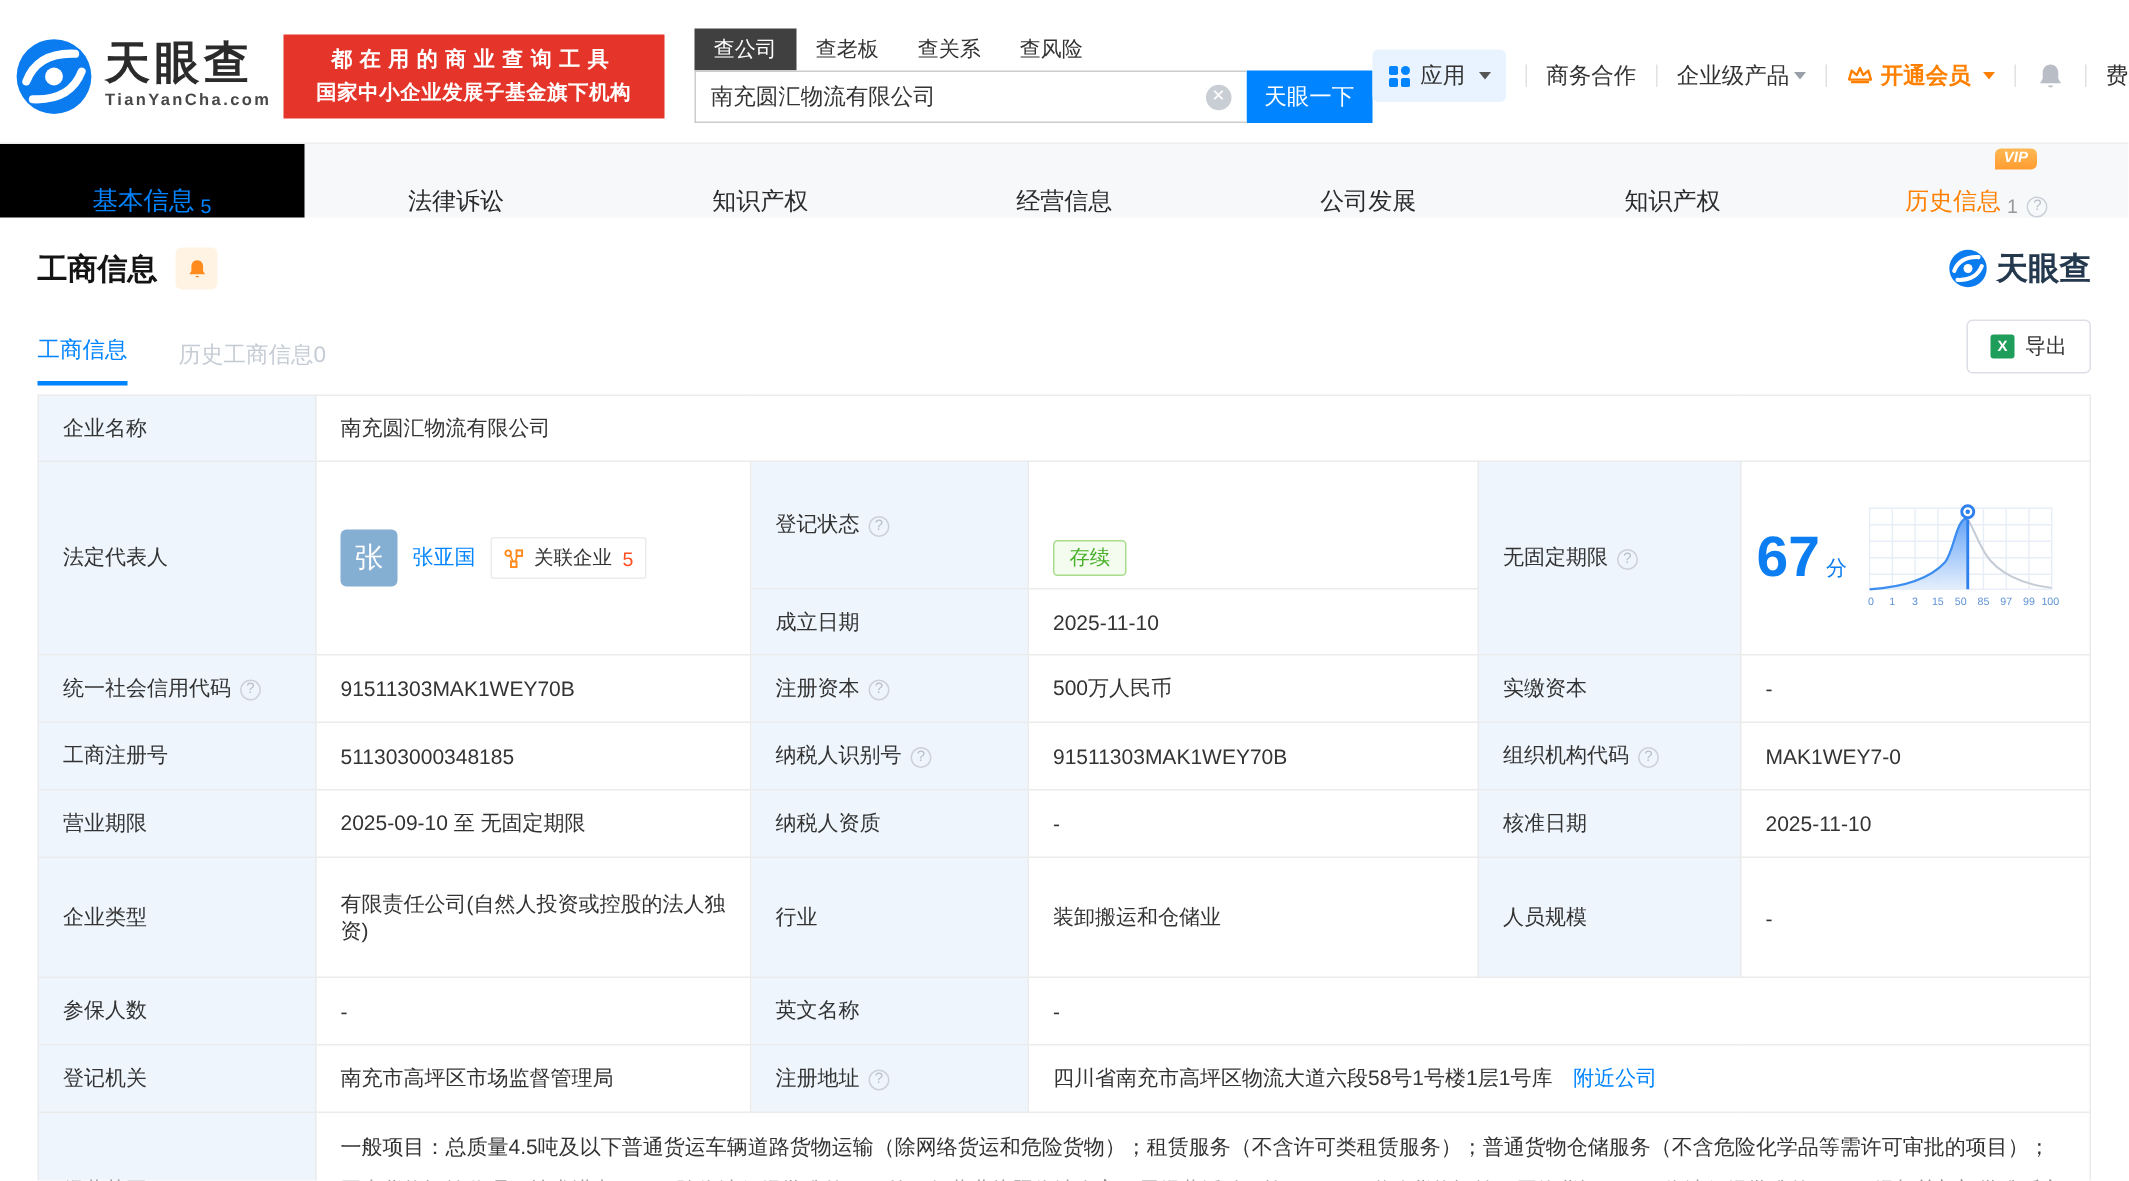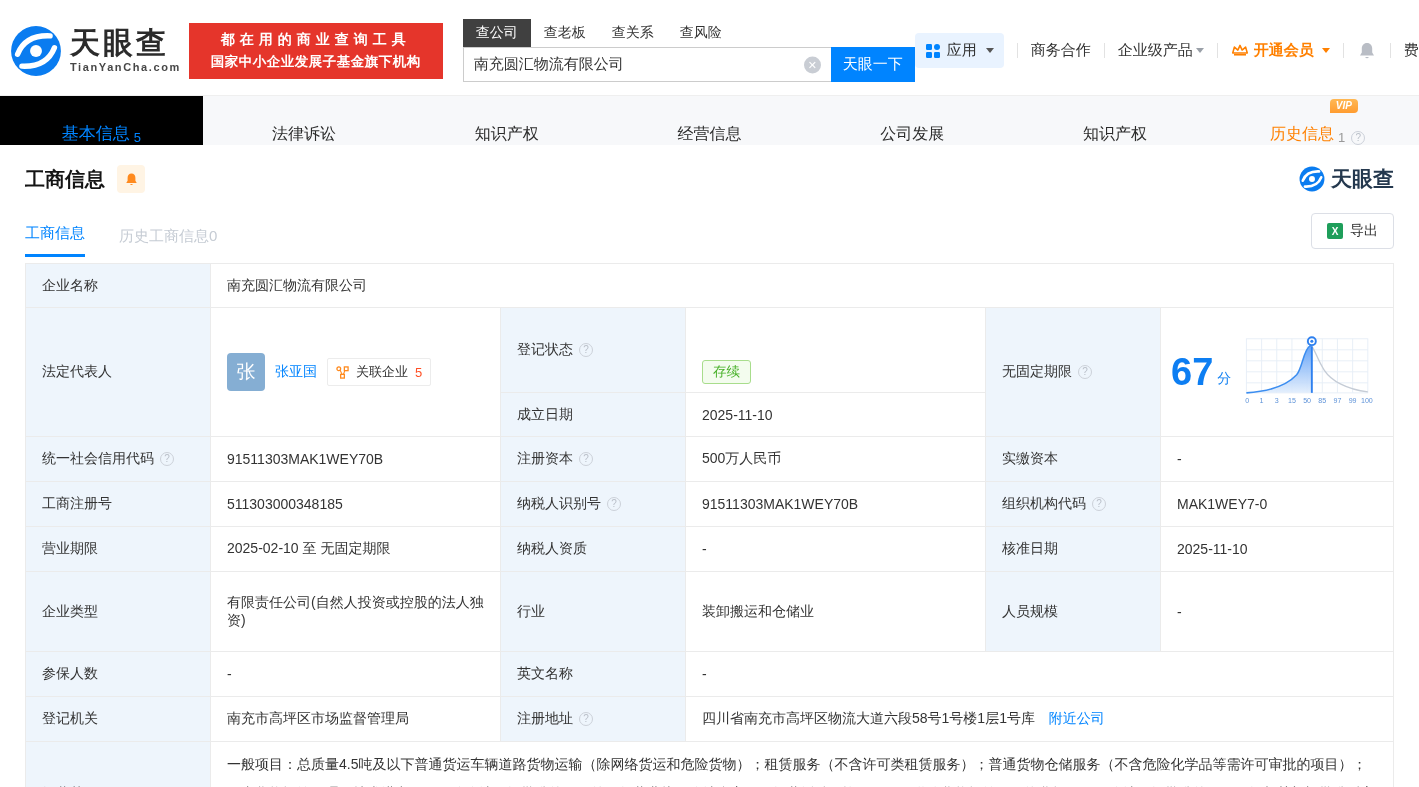--- a/index.html
+++ b/index.html
@@ -323,21 +323,21 @@
         </td>
         <td>91511303MAK1WEY70B</td>
         <td class="lbl">
           <span>组织机构代码</span><span class="q">?</span>
         </td>
         <td>MAK1WEY7-0</td>
       </tr>
 
       <tr style="height:45px">
         <td class="lbl">营业期限</td>
-        <td>2025-02-10 至 无固定期限</td>
+        <td>2025-09-10 至 无固定期限</td>
         <td class="lbl">纳税人资质</td>
         <td>-</td>
         <td class="lbl">核准日期</td>
         <td>2025-11-10</td>
       </tr>
 
       <tr style="height:80px">
         <td class="lbl">企业类型</td>
         <td>有限责任公司(自然人投资或控股的法人独资)</td>
         <td class="lbl">行业</td>

